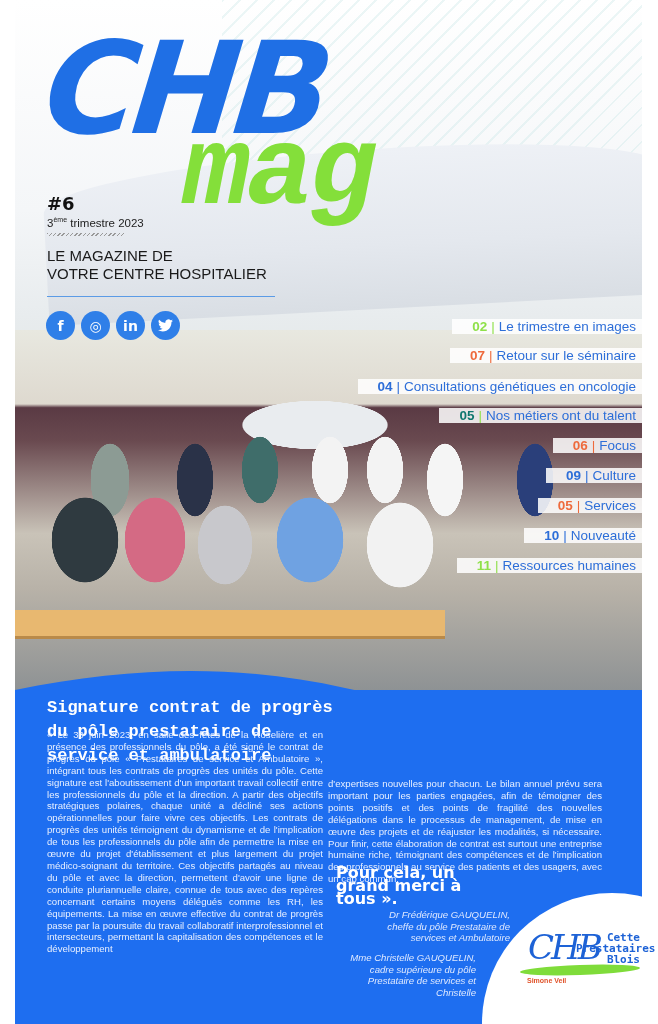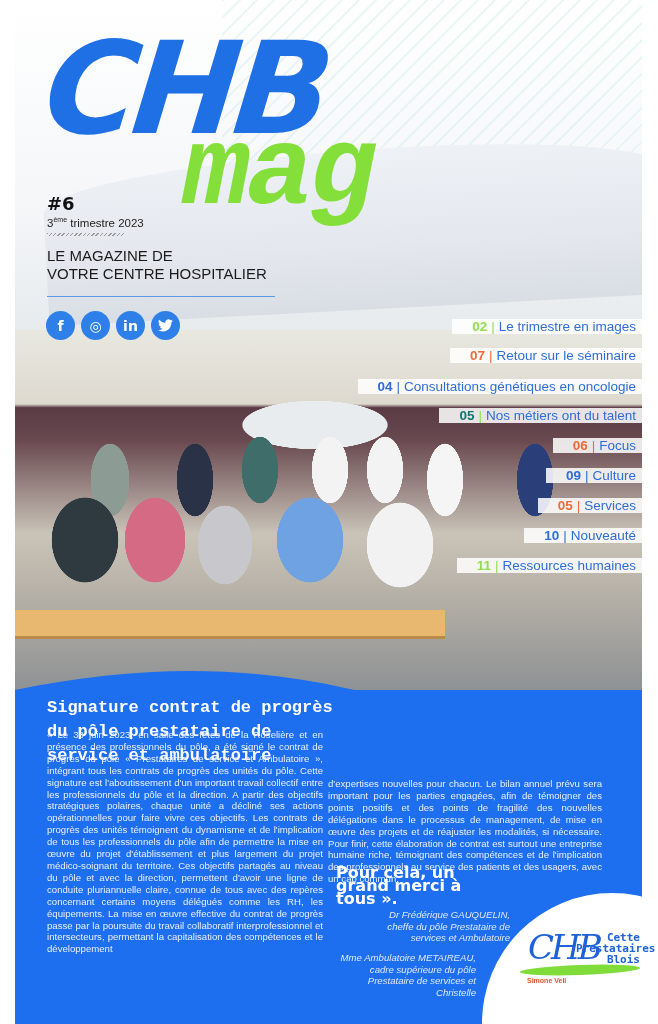--- a/index.html
+++ b/index.html
@@ -241,21 +241,21 @@
   <div class="art-title">Signature contrat de progrès du pôle prestataire de service et ambulatoire</div>
   <div class="col col1">« Le 30 juin 2023, en salle des fêtes de la Roselière et en présence des professionnels du pôle, a été signé le contrat de progrès du pôle « Prestataires de service et Ambulatoire », intégrant tous les contrats de progrès des unités du pôle. Cette signature est l'aboutissement d'un important travail collectif entre les professionnels du pôle et la direction. A partir des objectifs stratégiques polaires, chaque unité a décliné ses actions opérationnelles pour faire vivre ces objectifs. Les contrats de progrès des unités témoignent du dynamisme et de l'implication de tous les professionnels du pôle afin de permettre la mise en œuvre du projet d'établissement et plus largement du projet médico-soignant du territoire. Ces objectifs partagés au niveau du pôle et avec la direction, permettent d'avoir une ligne de conduite pluriannuelle claire, connue de tous avec des repères concernant certains moyens délégués comme les RH, les équipements. La mise en œuvre effective du contrat de progrès passe par la poursuite du travail collaboratif interprofessionnel et intersecteurs, permettant la capitalisation des compétences et le développement</div>
   <div class="col col2">d'expertises nouvelles pour chacun. Le bilan annuel prévu sera important pour les parties engagées, afin de témoigner des points positifs et des points de fragilité des nouvelles délégations dans le processus de management, de mise en œuvre des projets et de réajuster les modalités, si nécessaire. Pour finir, cette élaboration de contrat est surtout une entreprise humaine riche, témoignant des compétences et de l'implication des professionnels au service des patients et des usagers, avec un cap commun.</div>
   <div class="merci">Pour cela, un grand merci à tous ».</div>
 
   <div class="sig sig1">
     <div>Dr Frédérique GAUQUELIN,</div>
     <div>cheffe du pôle Prestataire de services et Ambulatoire</div>
   </div>
   <div class="sig sig2">
-    <div>Mme Ambulatoire METAIREAU,</div>
+    <div>Mme Christelle GAUQUELIN,</div>
     <div>cadre supérieure du pôle Prestataire de services et Christelle</div>
   </div>
 
   <div class="logo-circle"></div>
   <div class="logo-chb">CHB</div>
   <div class="logo-text">
     <div>Cette</div>
     <div>Prestataires</div>
     <div>Blois</div>
   </div>

